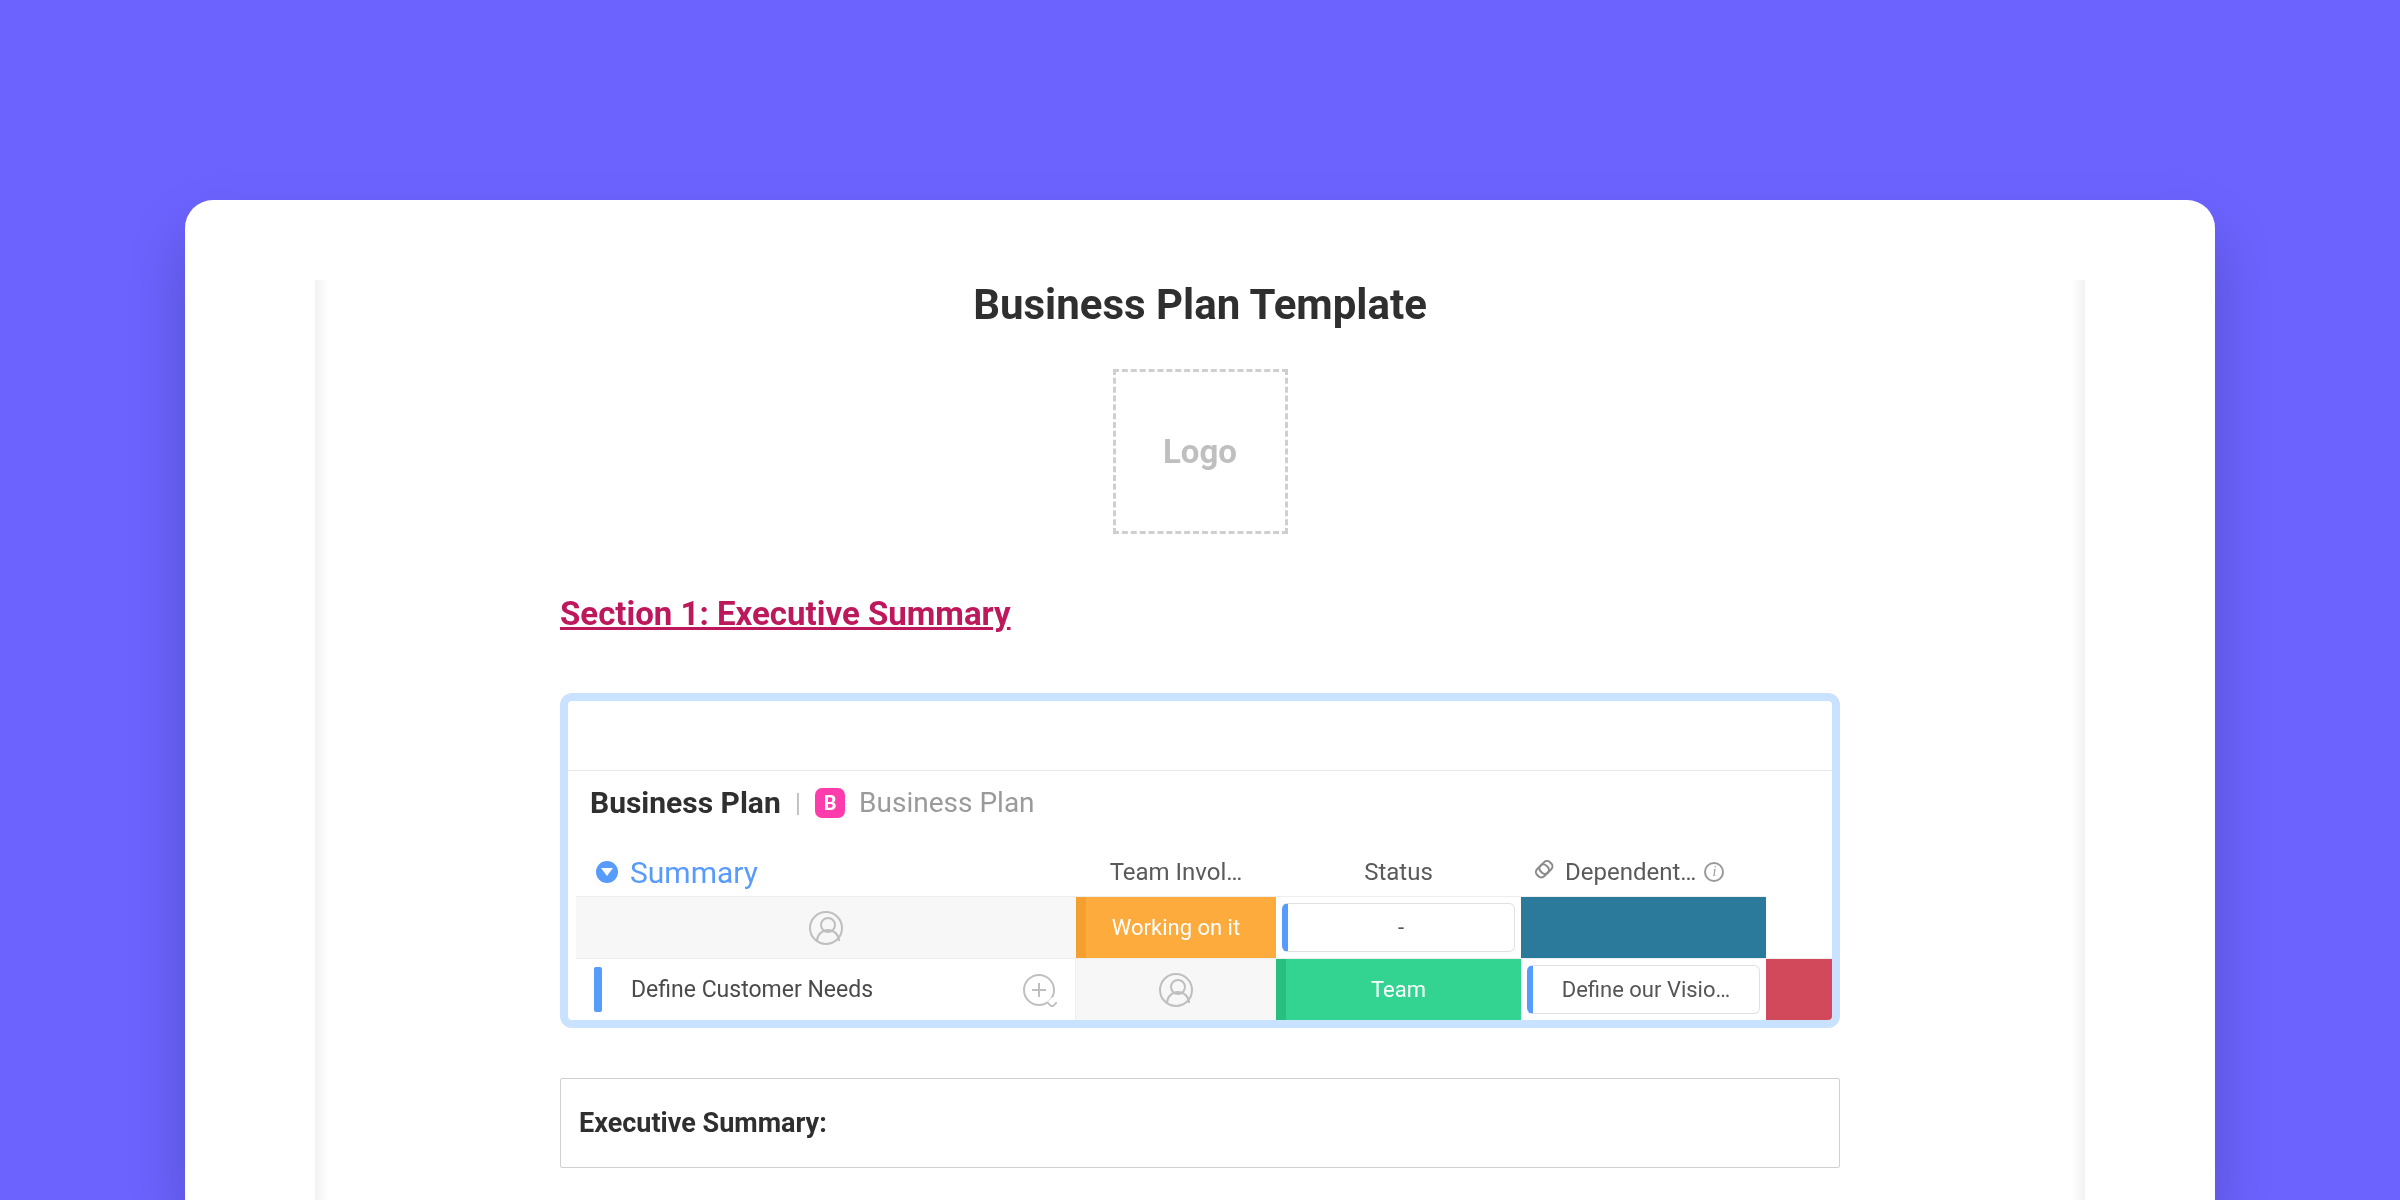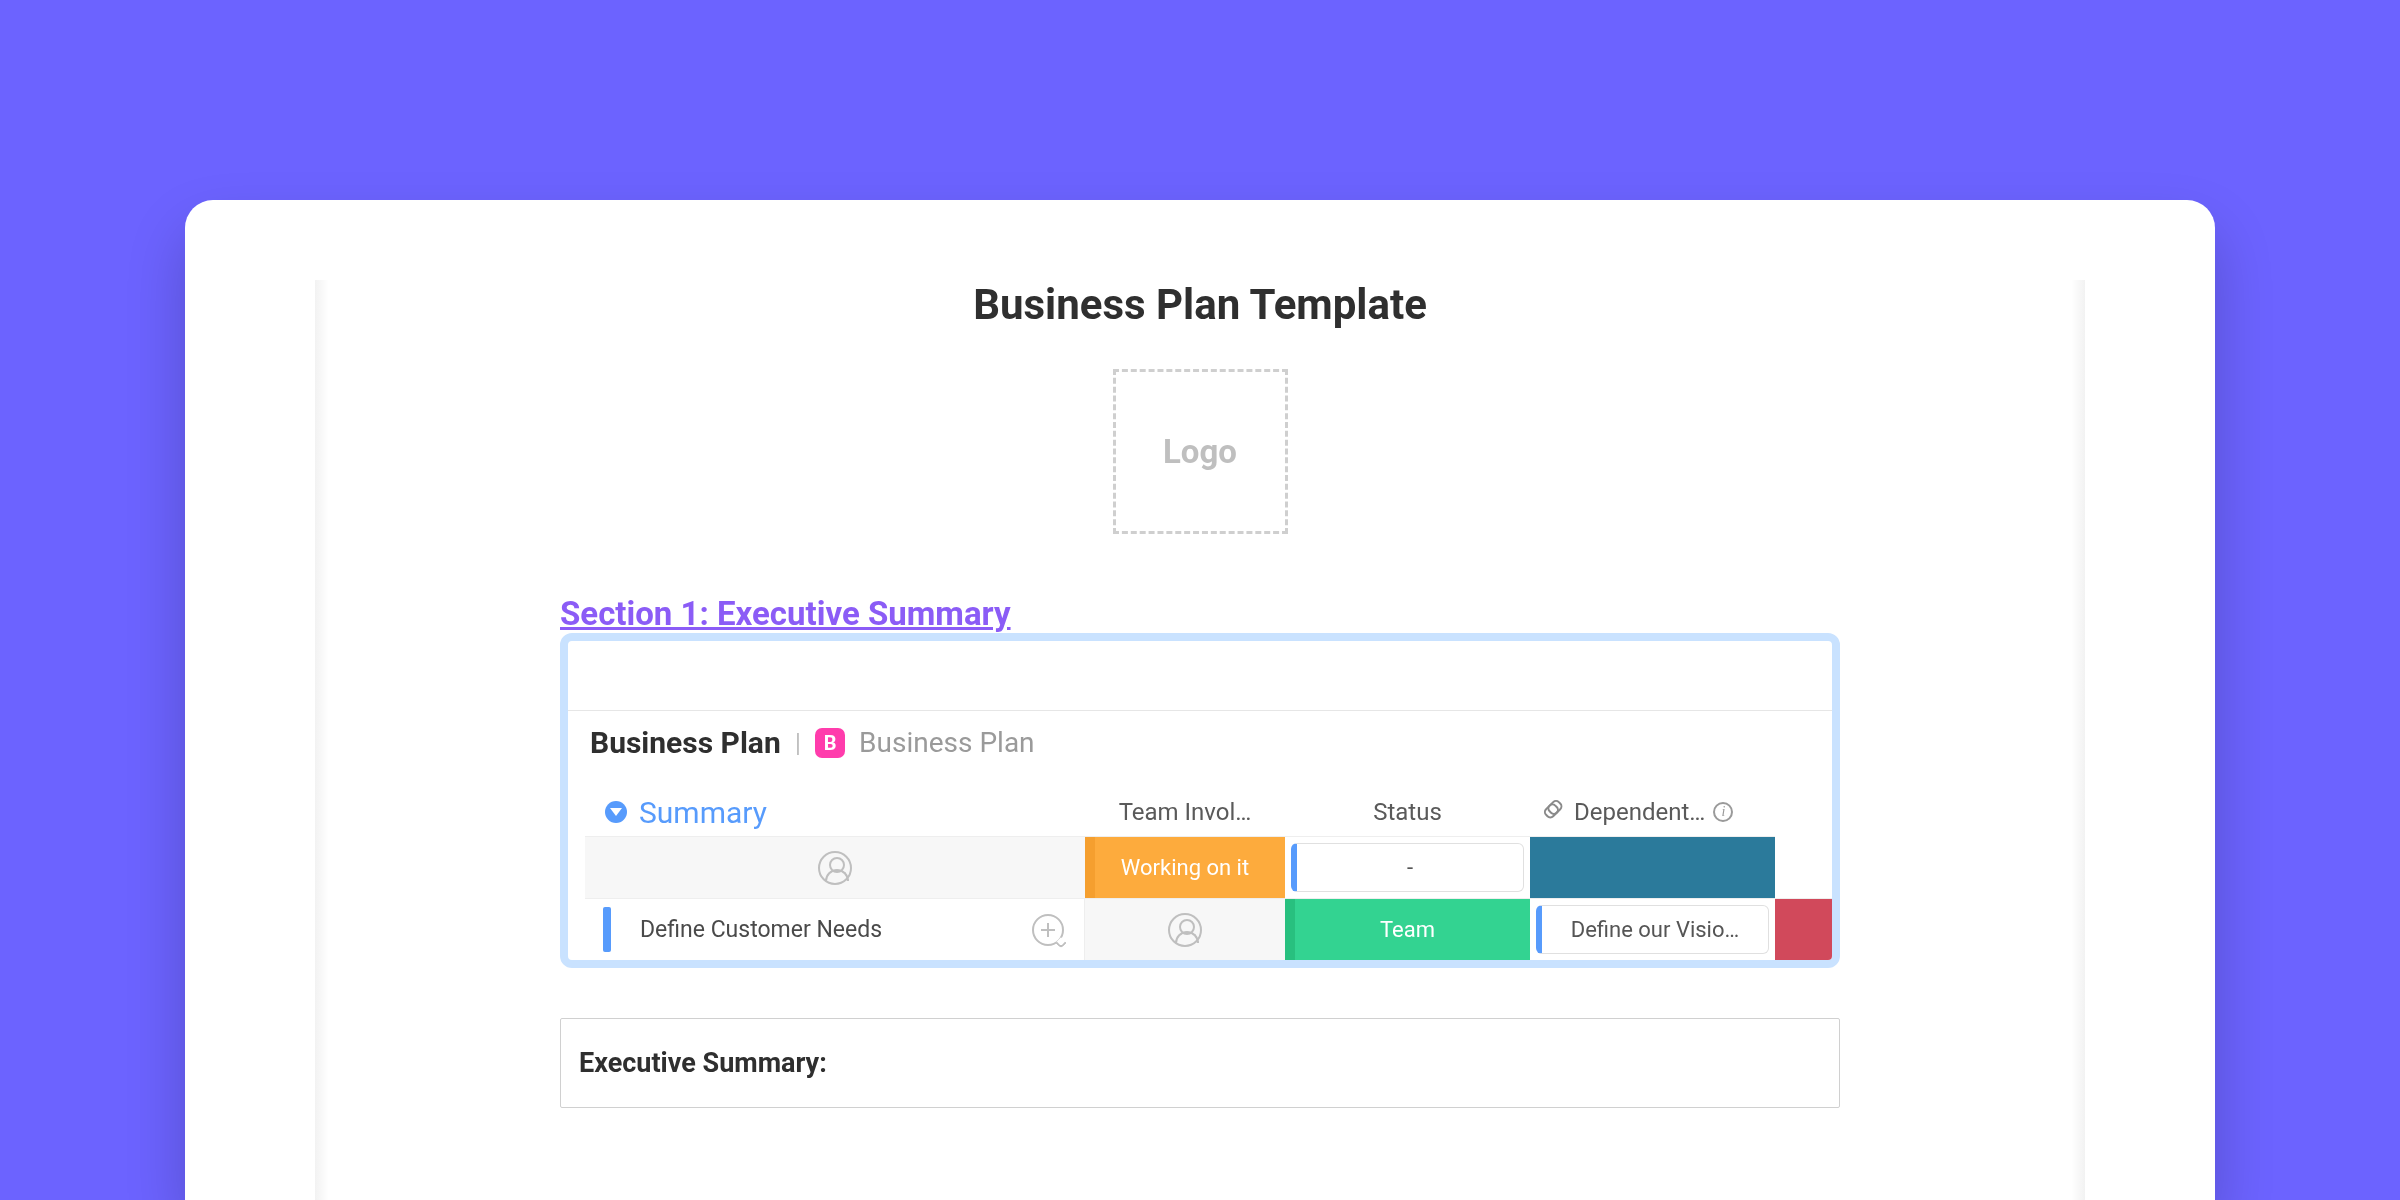--- a/index.html
+++ b/index.html
@@ -42,22 +42,23 @@
     display: flex;
     align-items: center;
     justify-content: center;
     color: #bfbfbf;
     font-size: 33px;
     font-weight: 700;
   }
   .section-heading {
     font-size: 33px;
     font-weight: 700;
-    color: #8b5cf6;
+    color: #be185d;
     text-decoration: underline;
+    margin-bottom: 60px;
   }
 
   .board-wrapper {
     border: 8px solid #c9e2ff;
     border-radius: 12px;
     background: #fff;
     position: relative;
     padding: 0;
     overflow: hidden;
   }
@@ -91,21 +92,21 @@
     display: inline-flex;
     align-items: center;
     justify-content: center;
   }
   .board-subtitle {
     font-size: 28px;
     color: #9a9a9a;
   }
 
   .board-table {
-    padding: 20px 0 0 17px;
+    padding: 20px 0 0 8px;
   }
   .group-row {
     display: grid;
     grid-template-columns: 500px 200px 245px 245px 245px;
     align-items: center;
   }
   .group-header .col-head {
     font-size: 24px;
     color: #5a5a5a;
     text-align: center;

